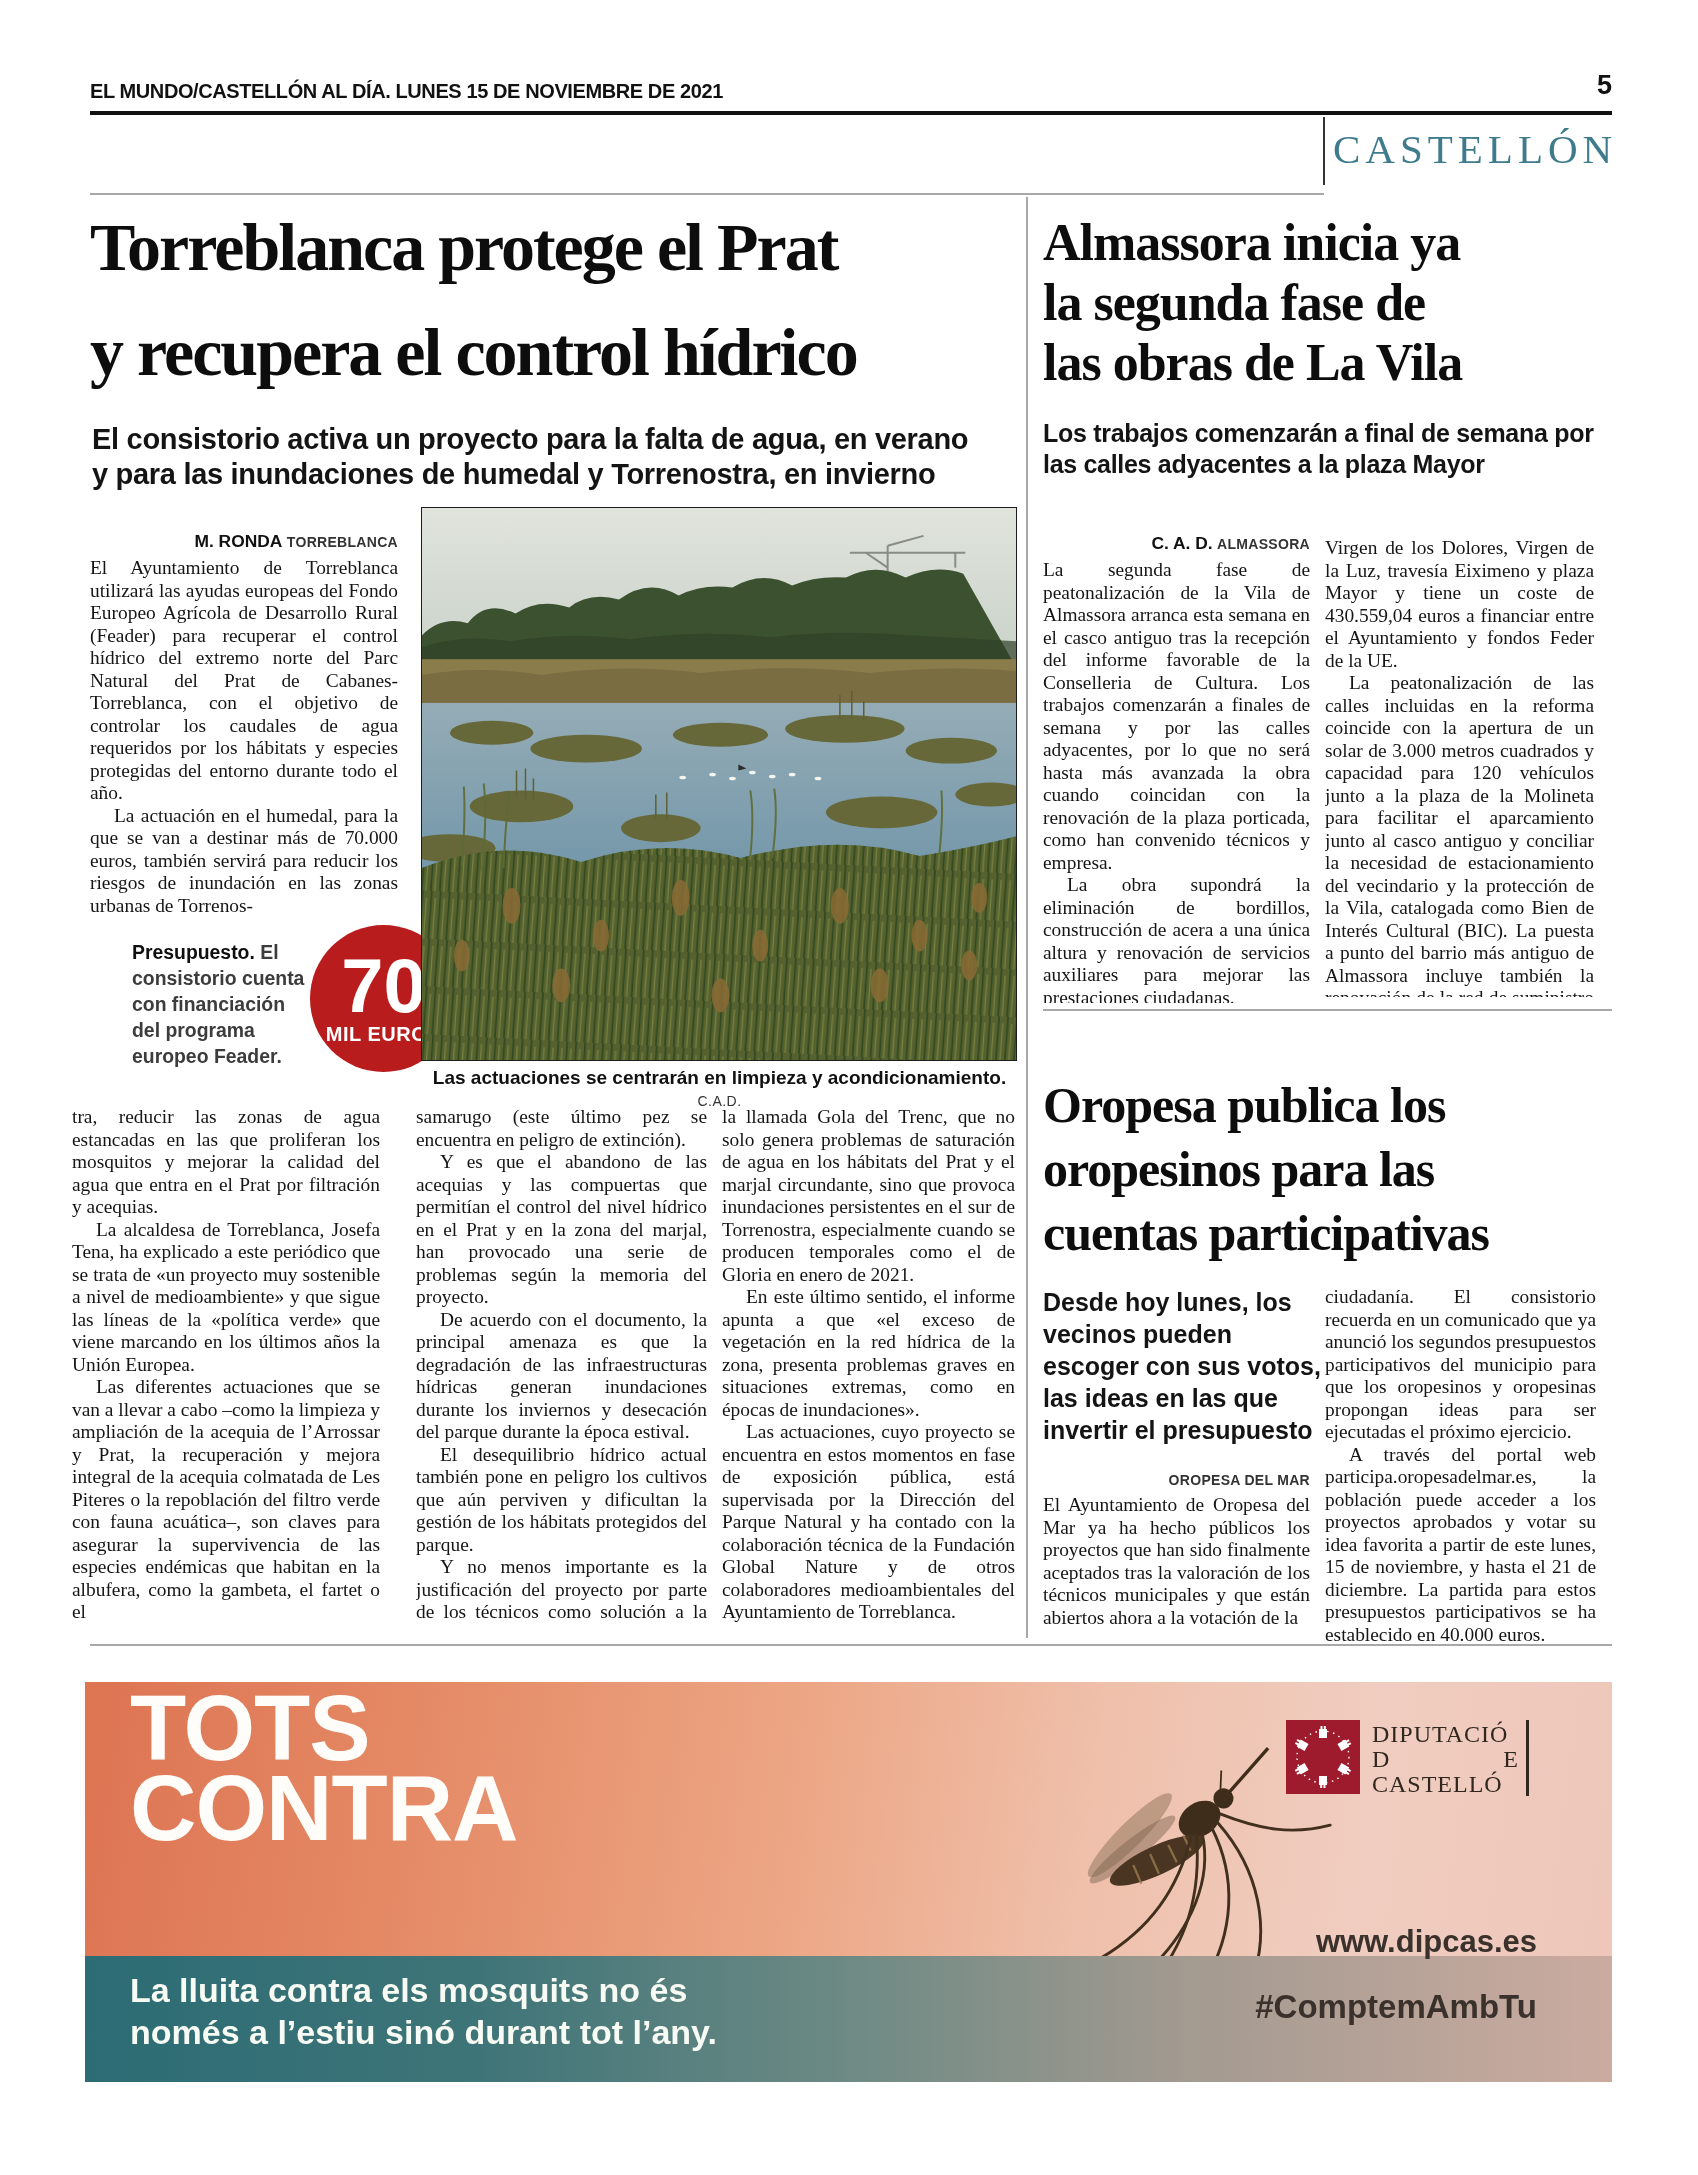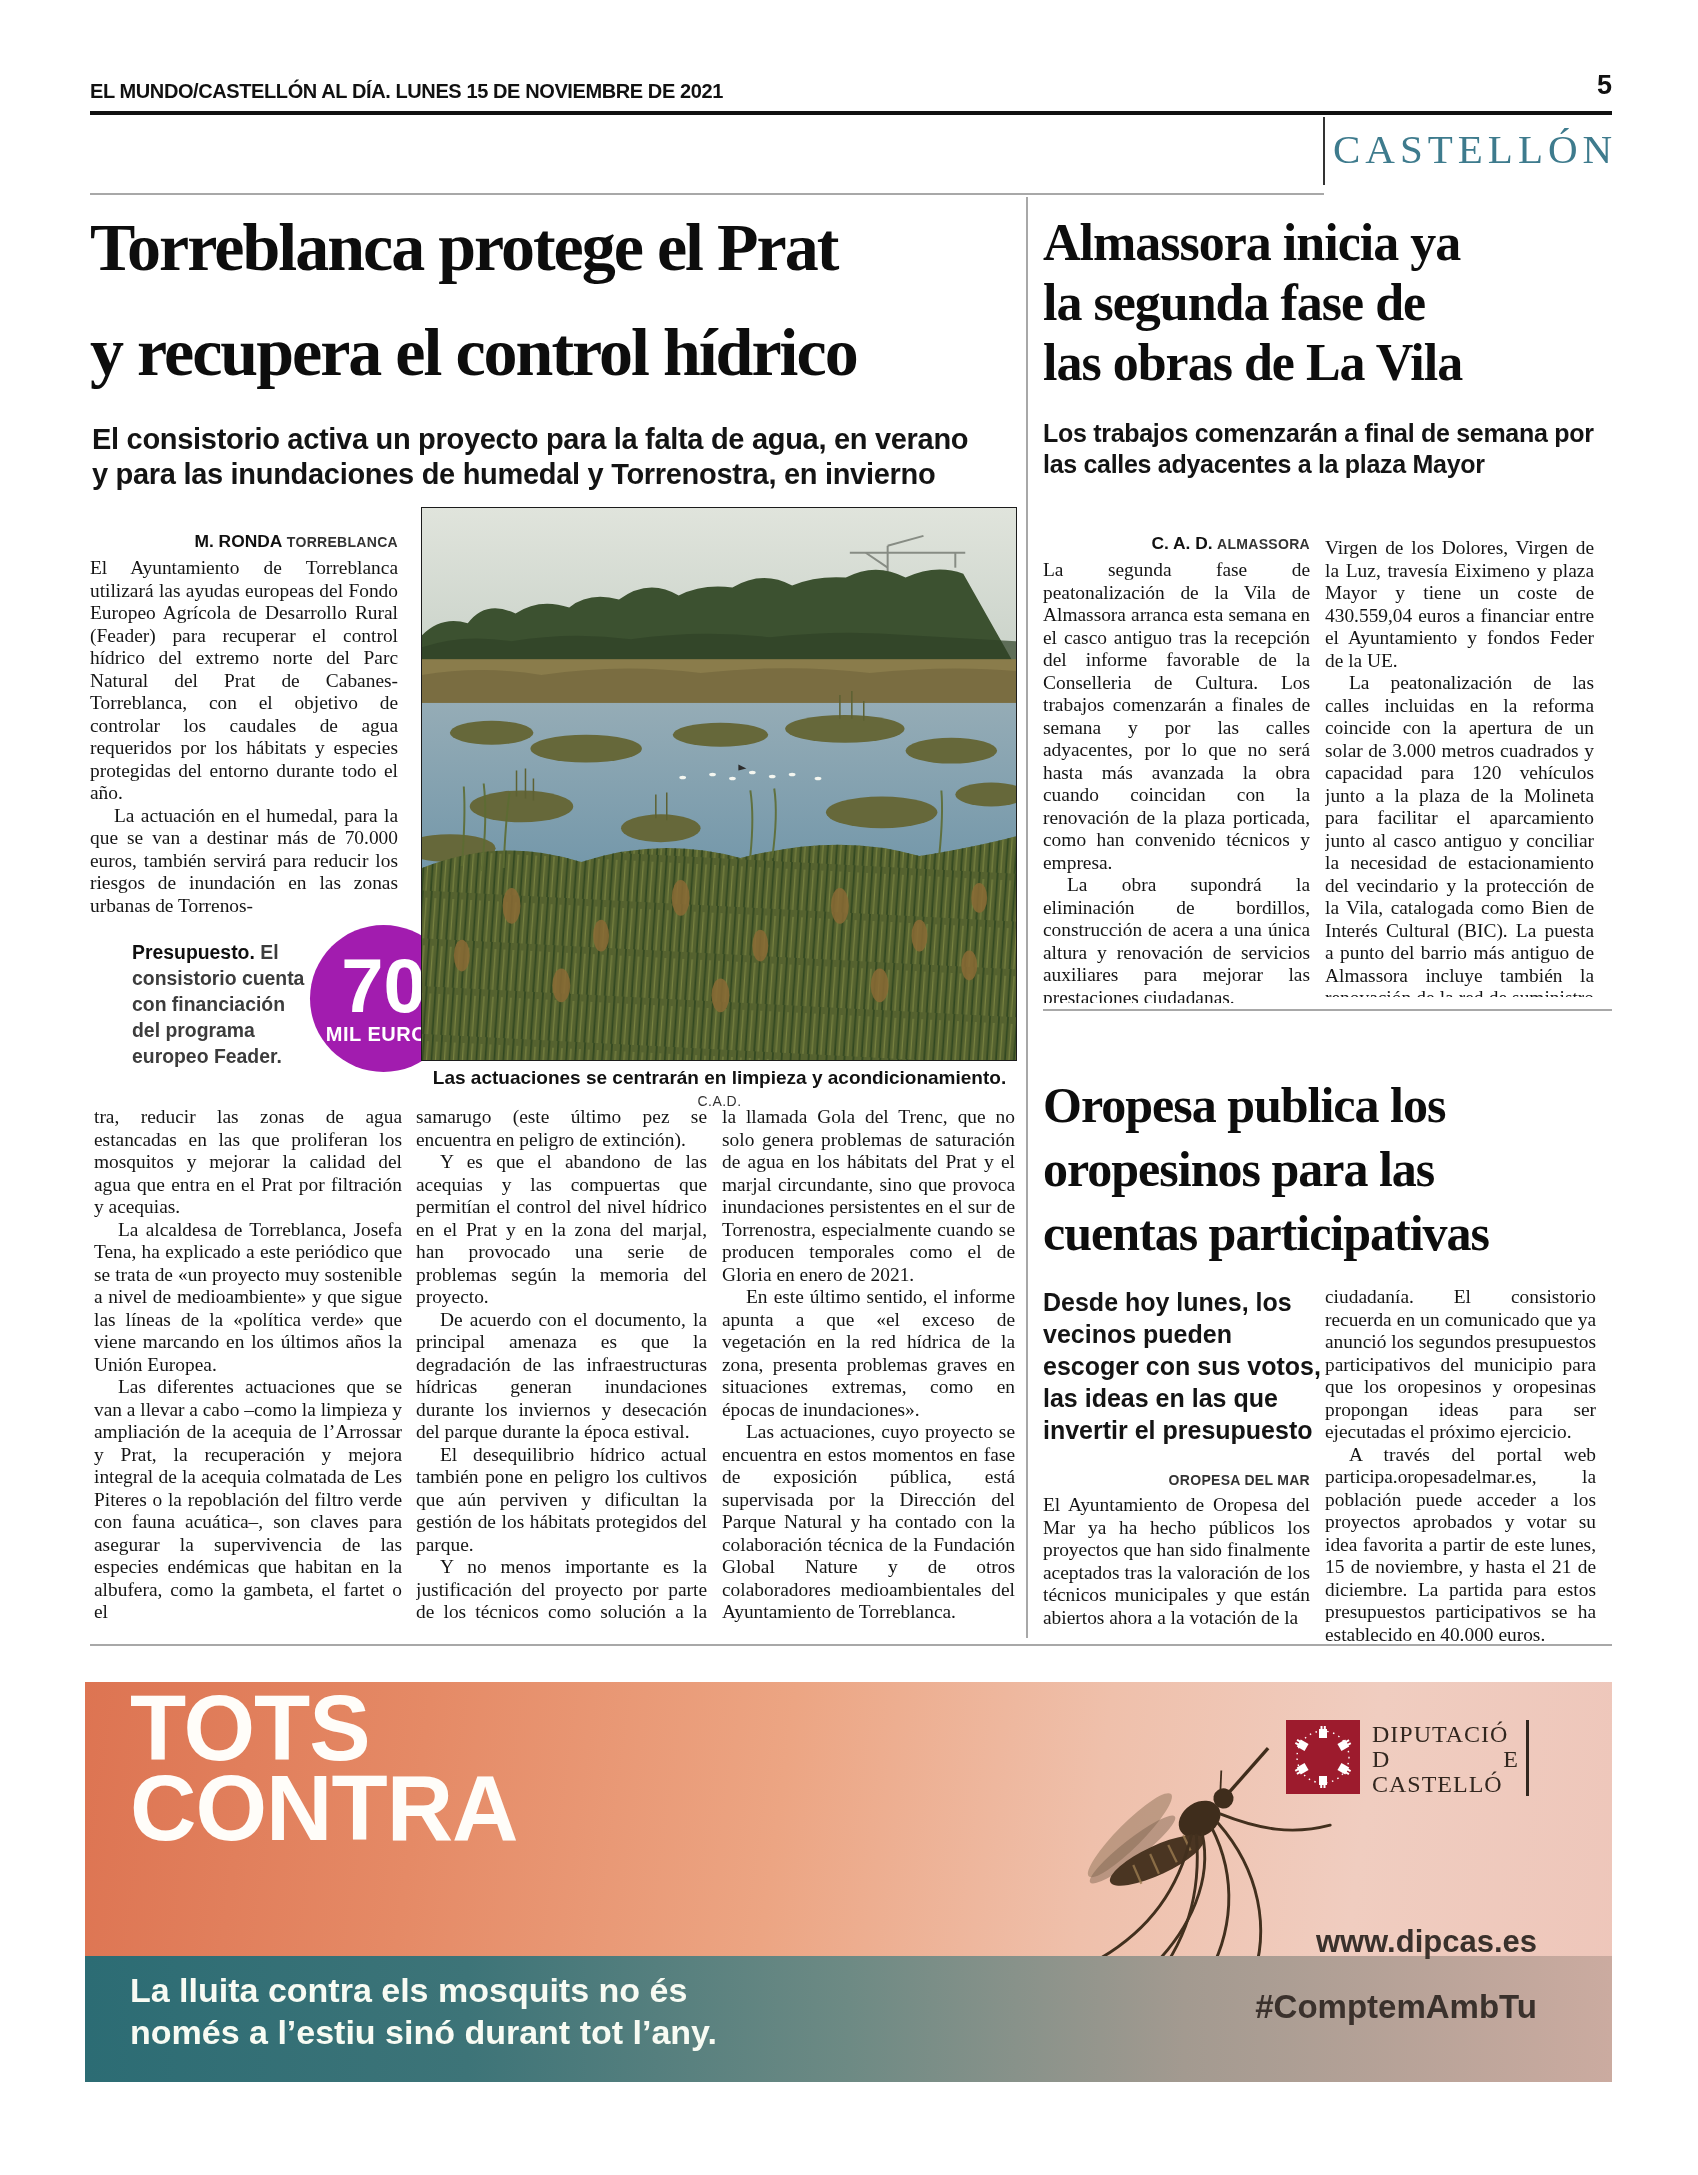--- a/index.html
+++ b/index.html
@@ -34,21 +34,21 @@
   .bodytext p{margin:0;}
   .bodytext p + p{text-indent:24px;}
   .byline{font-family:"Liberation Sans",sans-serif;text-align:right;white-space:nowrap;}
   .byline .auth{font-weight:bold;font-size:17.4px;color:#111;}
   .byline .place{font-weight:bold;font-size:14px;color:#333;letter-spacing:0.3px;}
 
   
   .callout{font-family:"Liberation Sans",sans-serif;font-size:19.4px;line-height:26px;
            color:#3c3c3c;font-weight:bold;}
   .callout .lbl{color:#0f0f0f;}
-  .figcircle{border-radius:50%;background:#a21caf;color:#fff;display:flex;
+  .figcircle{border-radius:50%;background:#b91c1c;color:#fff;display:flex;
              flex-direction:column;align-items:center;justify-content:center;
              font-family:"Liberation Sans",sans-serif;font-weight:bold;}
   .figcircle .num{font-size:76px;line-height:70px;}
   .figcircle .unit{font-size:20px;letter-spacing:0.5px;margin-top:2px;}
 
   
   .photo{border:1px solid #1c1c1c;overflow:hidden;background:#cfd6cd;}
   .caption{font-family:"Liberation Sans",sans-serif;font-size:19px;color:#111;text-align:center;}
   .caption .cap{font-weight:bold;}
   .caption .cred{font-weight:normal;font-size:14px;color:#333;letter-spacing:0.5px;}
@@ -201,21 +201,21 @@
           <path d="M520 348 q4 -40 2 -64"></path>
       </g>
     </svg>
   </div>
 
   <div class="abs caption" style="left:421px;top:1067px;width:597px;">
     <span class="cap">Las actuaciones se centrarán en limpieza y acondicionamiento.</span>
     <span class="cred">C.A.D.</span>
   </div>
 
-  <div class="abs bodytext" style="left:94px;top:1106px;width:308px;height:517px;">
+  <div class="abs bodytext" style="left:72px;top:1106px;width:308px;height:517px;">
     <p>tra, reducir las zonas de agua estancadas en las que proliferan los mosquitos y mejorar la calidad del agua que entra en el Prat por filtración y acequias.</p>
     <p>La alcaldesa de Torreblanca, Josefa Tena, ha explicado a este periódico que se trata de «un proyecto muy sostenible a nivel de medioambiente» y que sigue las líneas de la «política verde» que viene marcando en los últimos años la Unión Europea.</p>
     <p>Las diferentes actuaciones que se van a llevar a cabo –como la limpieza y ampliación de la acequia de l’Arrossar y Prat, la recuperación y mejora integral de la acequia colmatada de Les Piteres o la repoblación del filtro verde con fauna acuática–, son claves para asegurar la supervivencia de las especies endémicas que habitan en la albufera, como la gambeta, el fartet o el</p>
   </div>
   <div class="abs bodytext" style="left:416px;top:1106px;width:291px;height:517px;">
     <p>samarugo (este último pez se encuentra en peligro de extinción).</p>
     <p>Y es que el abandono de las acequias y las compuertas que permitían el control del nivel hídrico en el Prat y en la zona del marjal, han provocado una serie de problemas según la memoria del proyecto.</p>
     <p>De acuerdo con el documento, la principal amenaza es que la degradación de las infraestructuras hídricas generan inundaciones durante los inviernos y desecación del parque durante la época estival.</p>
     <p>El desequilibrio hídrico actual también pone en peligro los cultivos que aún perviven y dificultan la gestión de los hábitats protegidos del parque.</p>
     <p>Y no menos importante es la justificación del proyecto por parte de los técnicos como solución a la colmatación de la principal desembocadura del Prad en su mitad norte,</p>

